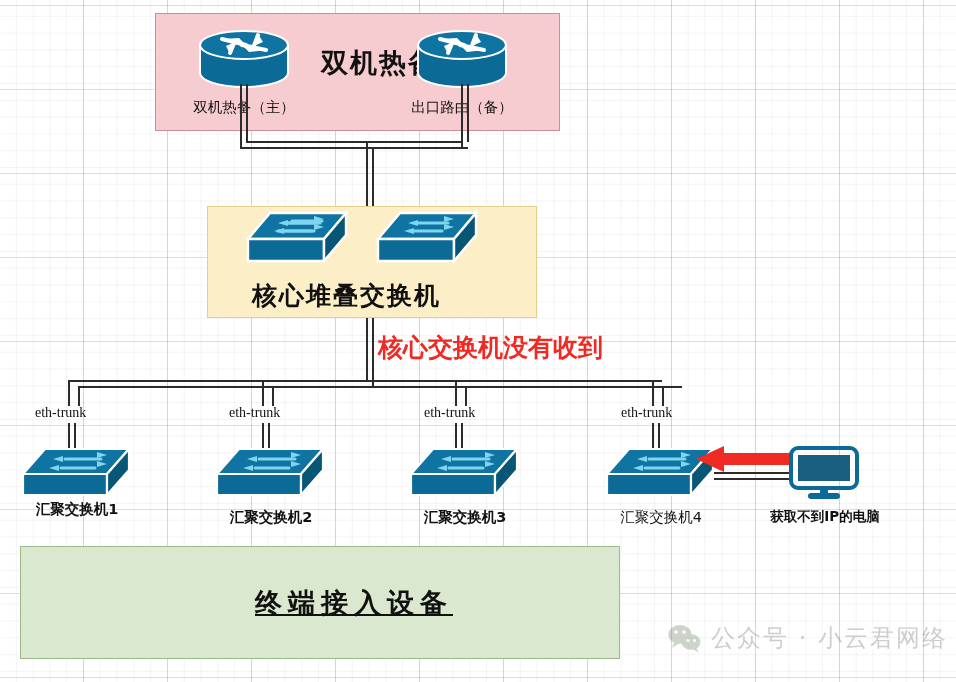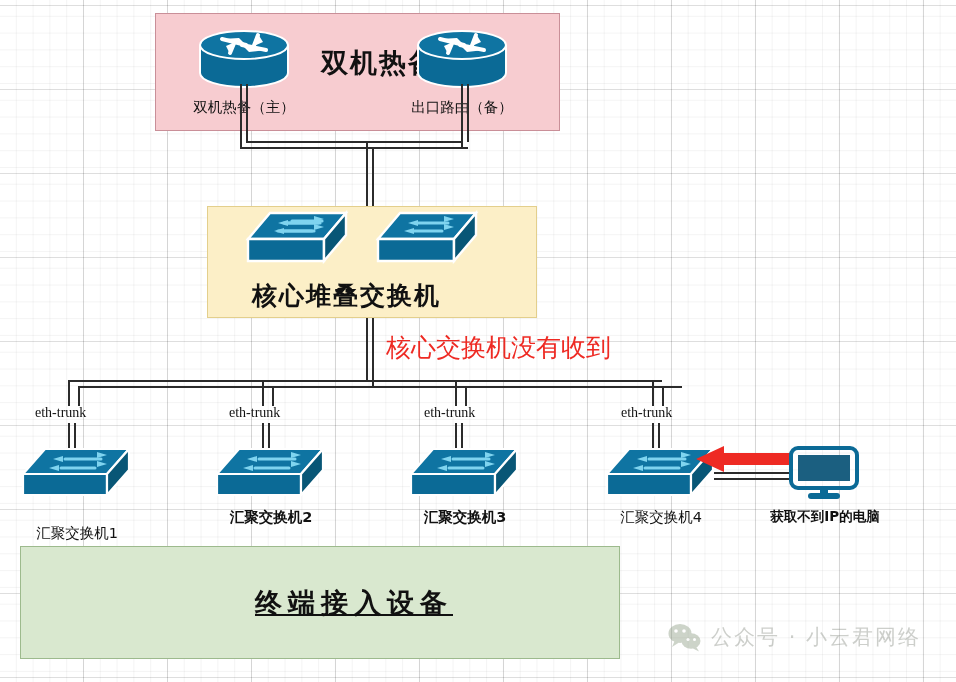--- a/index.html
+++ b/index.html
@@ -69,22 +69,21 @@
     white-space:nowrap;
     background:transparent;
     font-family:"Liberation Serif","DejaVu Serif",serif;
   }
 
   
   .red-note{
     position:absolute;
     color:#ee2a23;
     white-space:nowrap;
-    font-weight:normal;
-    margin-left:8px;
+    font-weight:bold;
   }
   #note-core{left:378px;top:331px;font-size:25px;}
   #note-pc{left:692px;top:420px;font-size:21px;}
 
   
   .ln{position:absolute;background:#2b2b2b;}
   .lnv{width:1.7px;}
   .lnh{height:1.7px;}
 
   
@@ -92,21 +91,21 @@
 
   
   #watermark{
     position:absolute;
     left:668px;top:622px;
     display:flex;align-items:center;gap:9px;
     opacity:.42;
     pointer-events:none;
   }
   #watermark .wm-text{
-    font-size:21px;color:#8a8f86;letter-spacing:2px;white-space:nowrap;
+    font-size:24px;color:#8a8f86;letter-spacing:2px;white-space:nowrap;
   }
 </style>
 </head>
 <body>
 
 <div id="canvas">
 
   <div class="zone" id="zone-ha"></div>
   <div class="zone-title" id="ha-title">双机热备</div>
 
@@ -236,21 +235,21 @@
       <polygon points="90,10 80,7 80,13"></polygon>
       <polygon points="90,19 80,16 80,22"></polygon>
       <polygon points="36,14 46,11 46,17"></polygon>
       <polygon points="32,23 42,20 42,26"></polygon>
     </g>
     <g stroke="#7fd4ef" stroke-width="3" fill="none" stroke-linecap="round">
       <path d="M48 14 L84 14"></path>
         <path d="M44 23 L78 23"></path>
     </g>
   </svg>
-  <div class="dev-label" style="left:12px;top:524px;width:130px;font-weight:normal;">汇聚交换机1</div>
+  <div class="dev-label" style="left:12px;top:500px;width:130px;font-weight:bold;">汇聚交换机1</div>
 
   <svg class="icon" style="left:211px;top:445px;" width="118" height="58" viewBox="0 0 118 58">
     <polygon points="28,4 112,4 90,29 6,29" fill="#0f74a2" stroke="#ffffff" stroke-width="2.2"></polygon>
     <polygon points="6,29 90,29 90,50 6,50" fill="#0b6a96" stroke="#ffffff" stroke-width="2.2"></polygon>
     <polygon points="90,29 112,4 112,25 90,50" fill="#085676" stroke="#ffffff" stroke-width="2.2"></polygon>
     <g fill="#7fd4ef">
       <polygon points="90,10 80,7 80,13"></polygon>
       <polygon points="90,19 80,16 80,22"></polygon>
       <polygon points="36,14 46,11 46,17"></polygon>
       <polygon points="32,23 42,20 42,26"></polygon>

